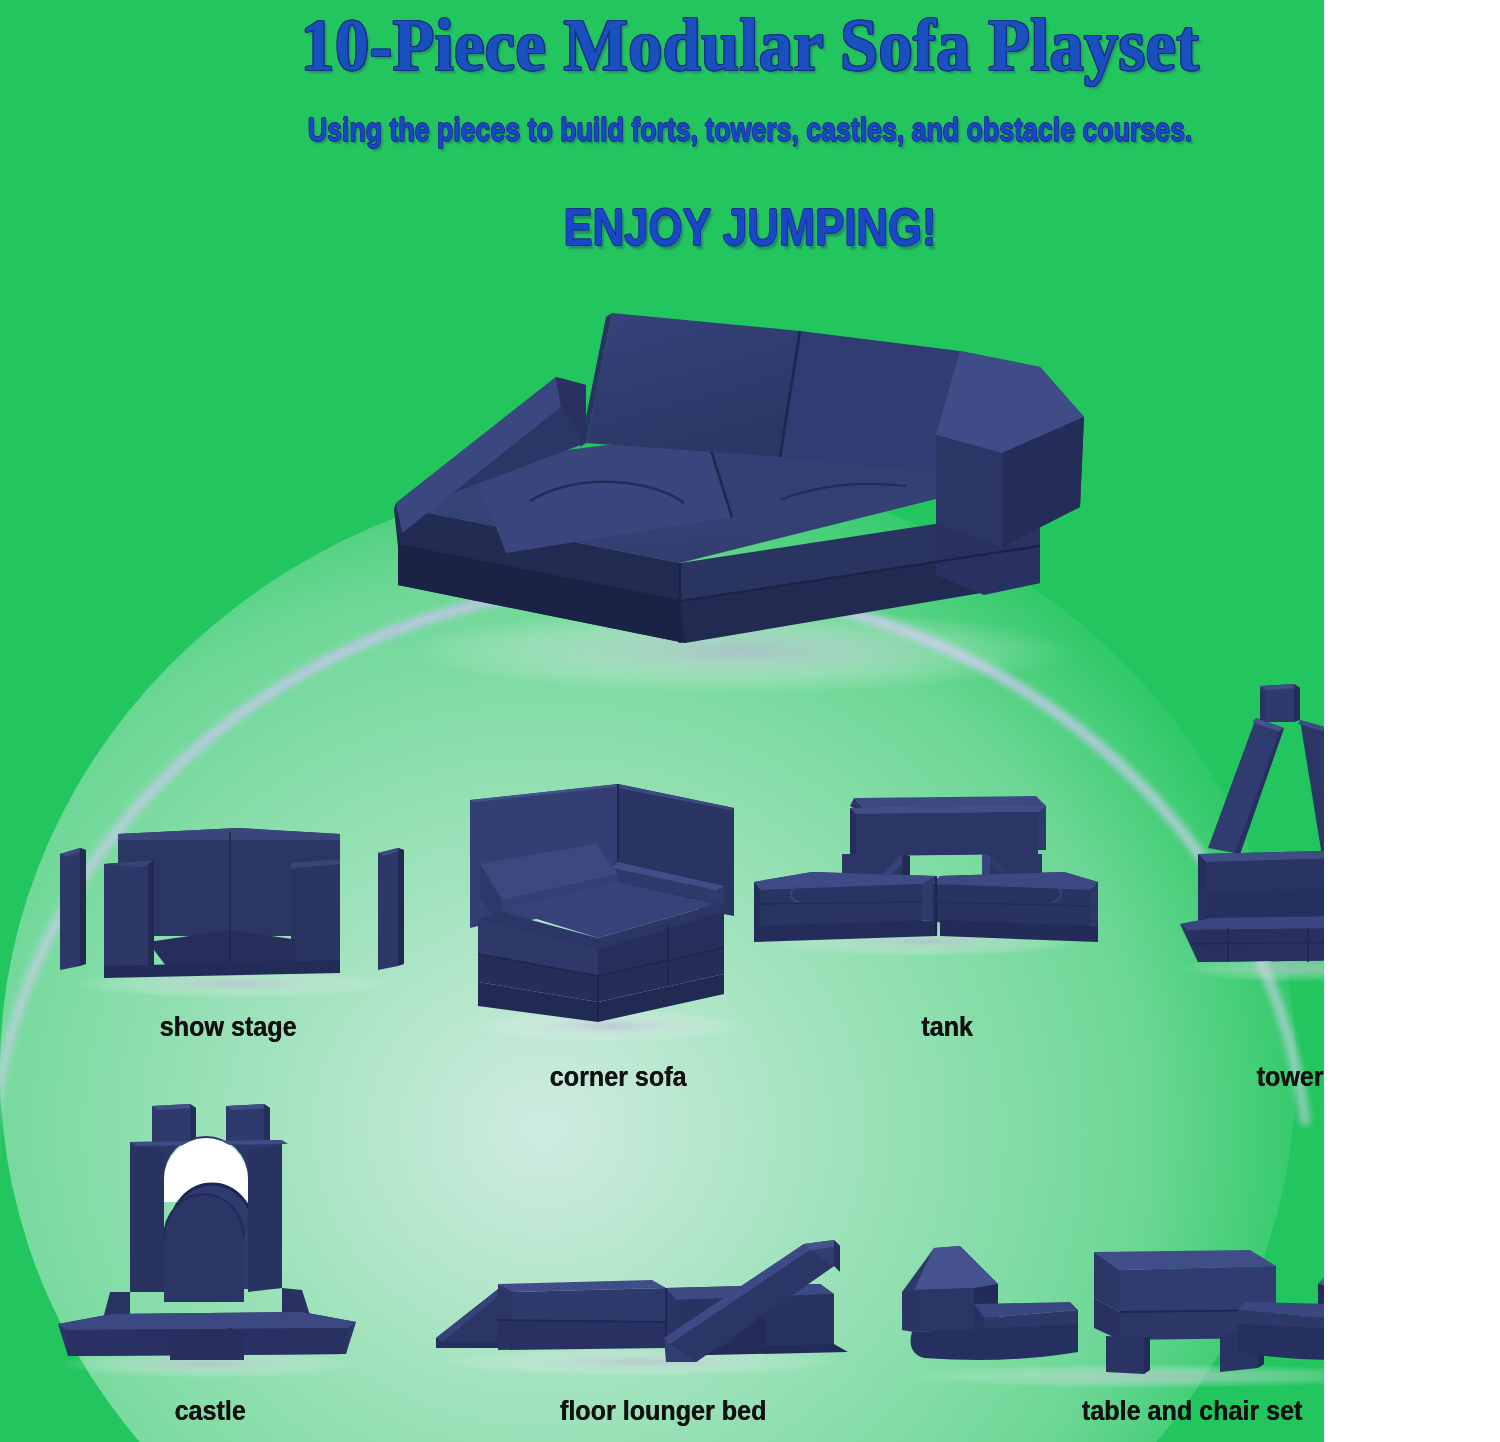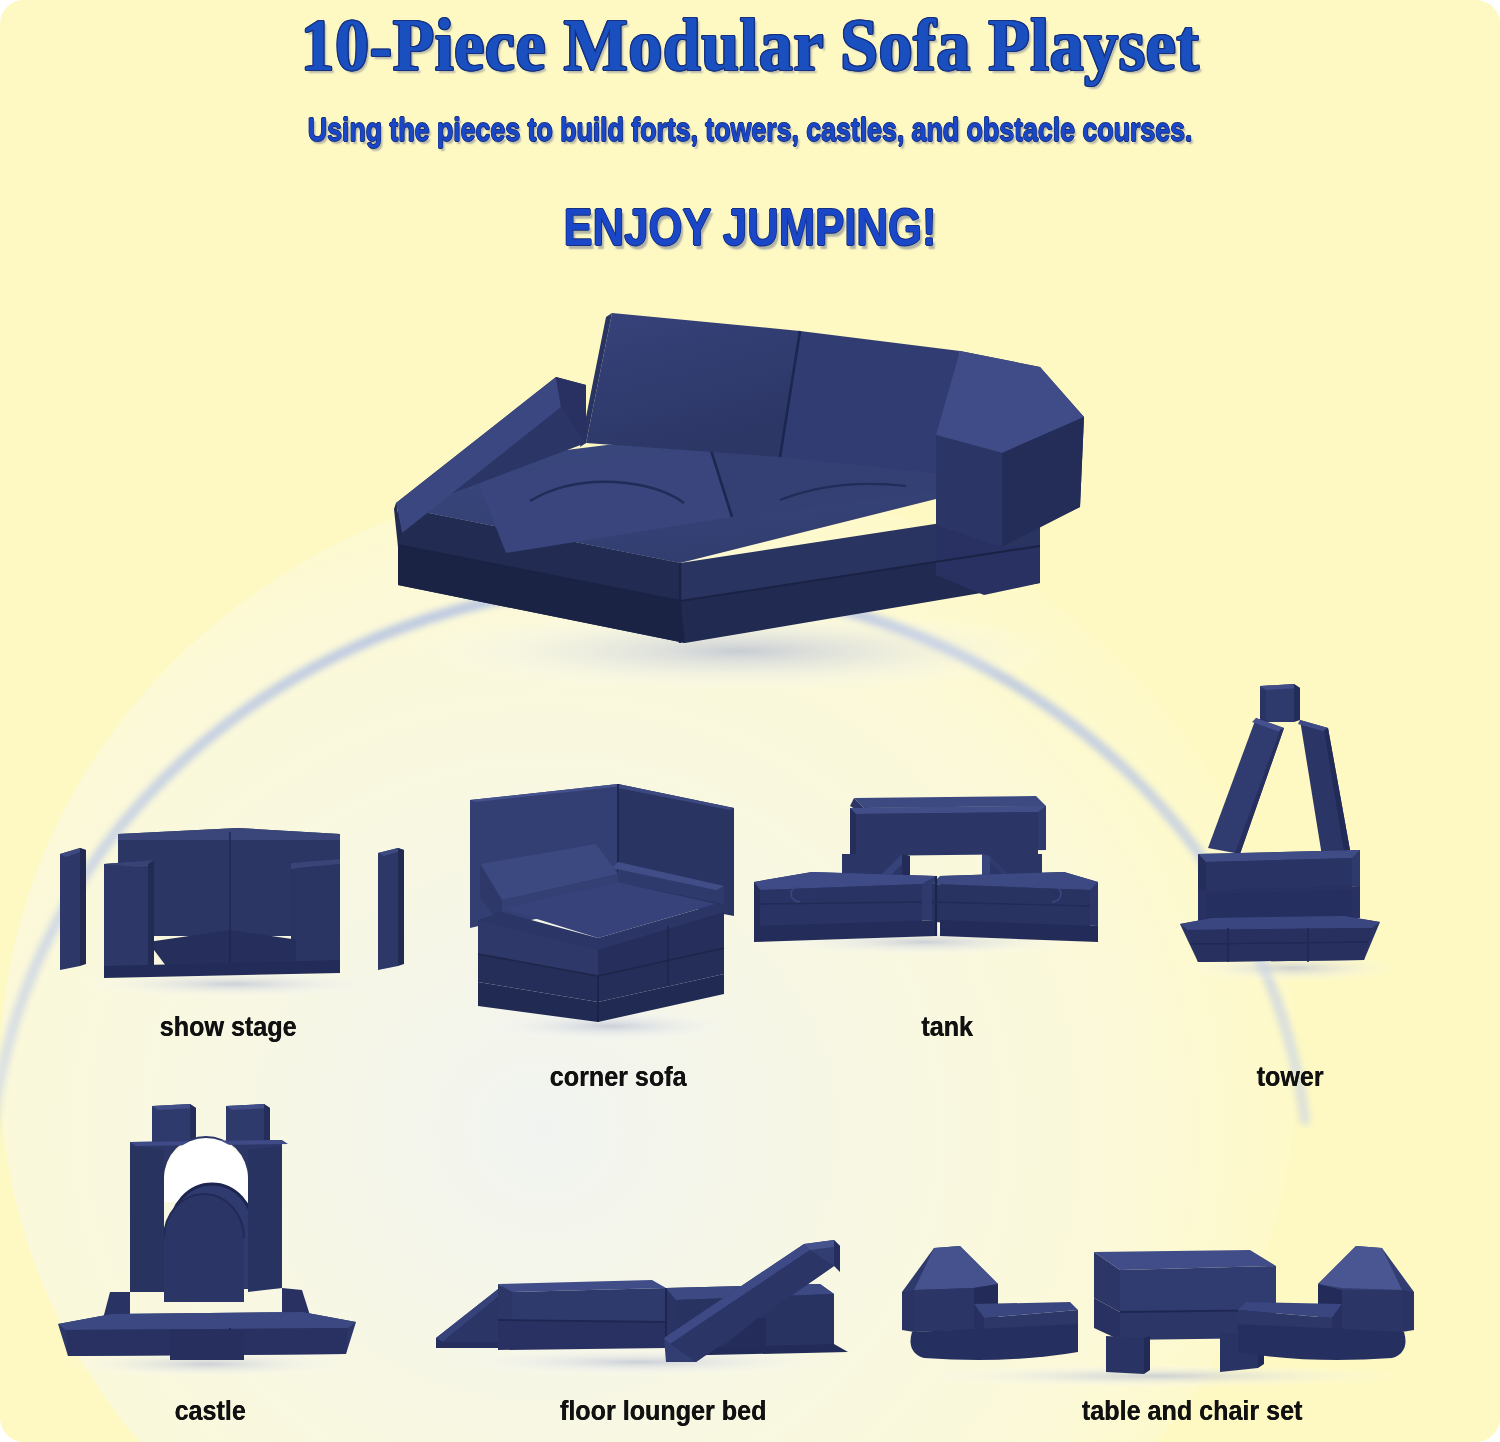--- a/index.html
+++ b/index.html
@@ -2,25 +2,24 @@
 <html><head>
 <meta charset="utf-8">
 <style>
   html,body{margin:0;padding:0;background:#ffffff;}
   body{
     font-family:"Liberation Sans", sans-serif;
     -webkit-font-smoothing:antialiased;
   }
   #page{
     position:relative;
-    width:1500px;
+    width:1324px;
     height:1442px;
-    background:#fef9c3;
+    background:#22c55e;
     overflow:hidden;
-    border-radius:24px;
   }
 
   
   #arc-wrap{position:absolute;left:0;top:0;width:1500px;height:1442px;pointer-events:none;}
 
   
   .hdr-block{position:absolute;left:0;width:1500px;text-align:center;}
 
   #title-main{
     top:2px;

